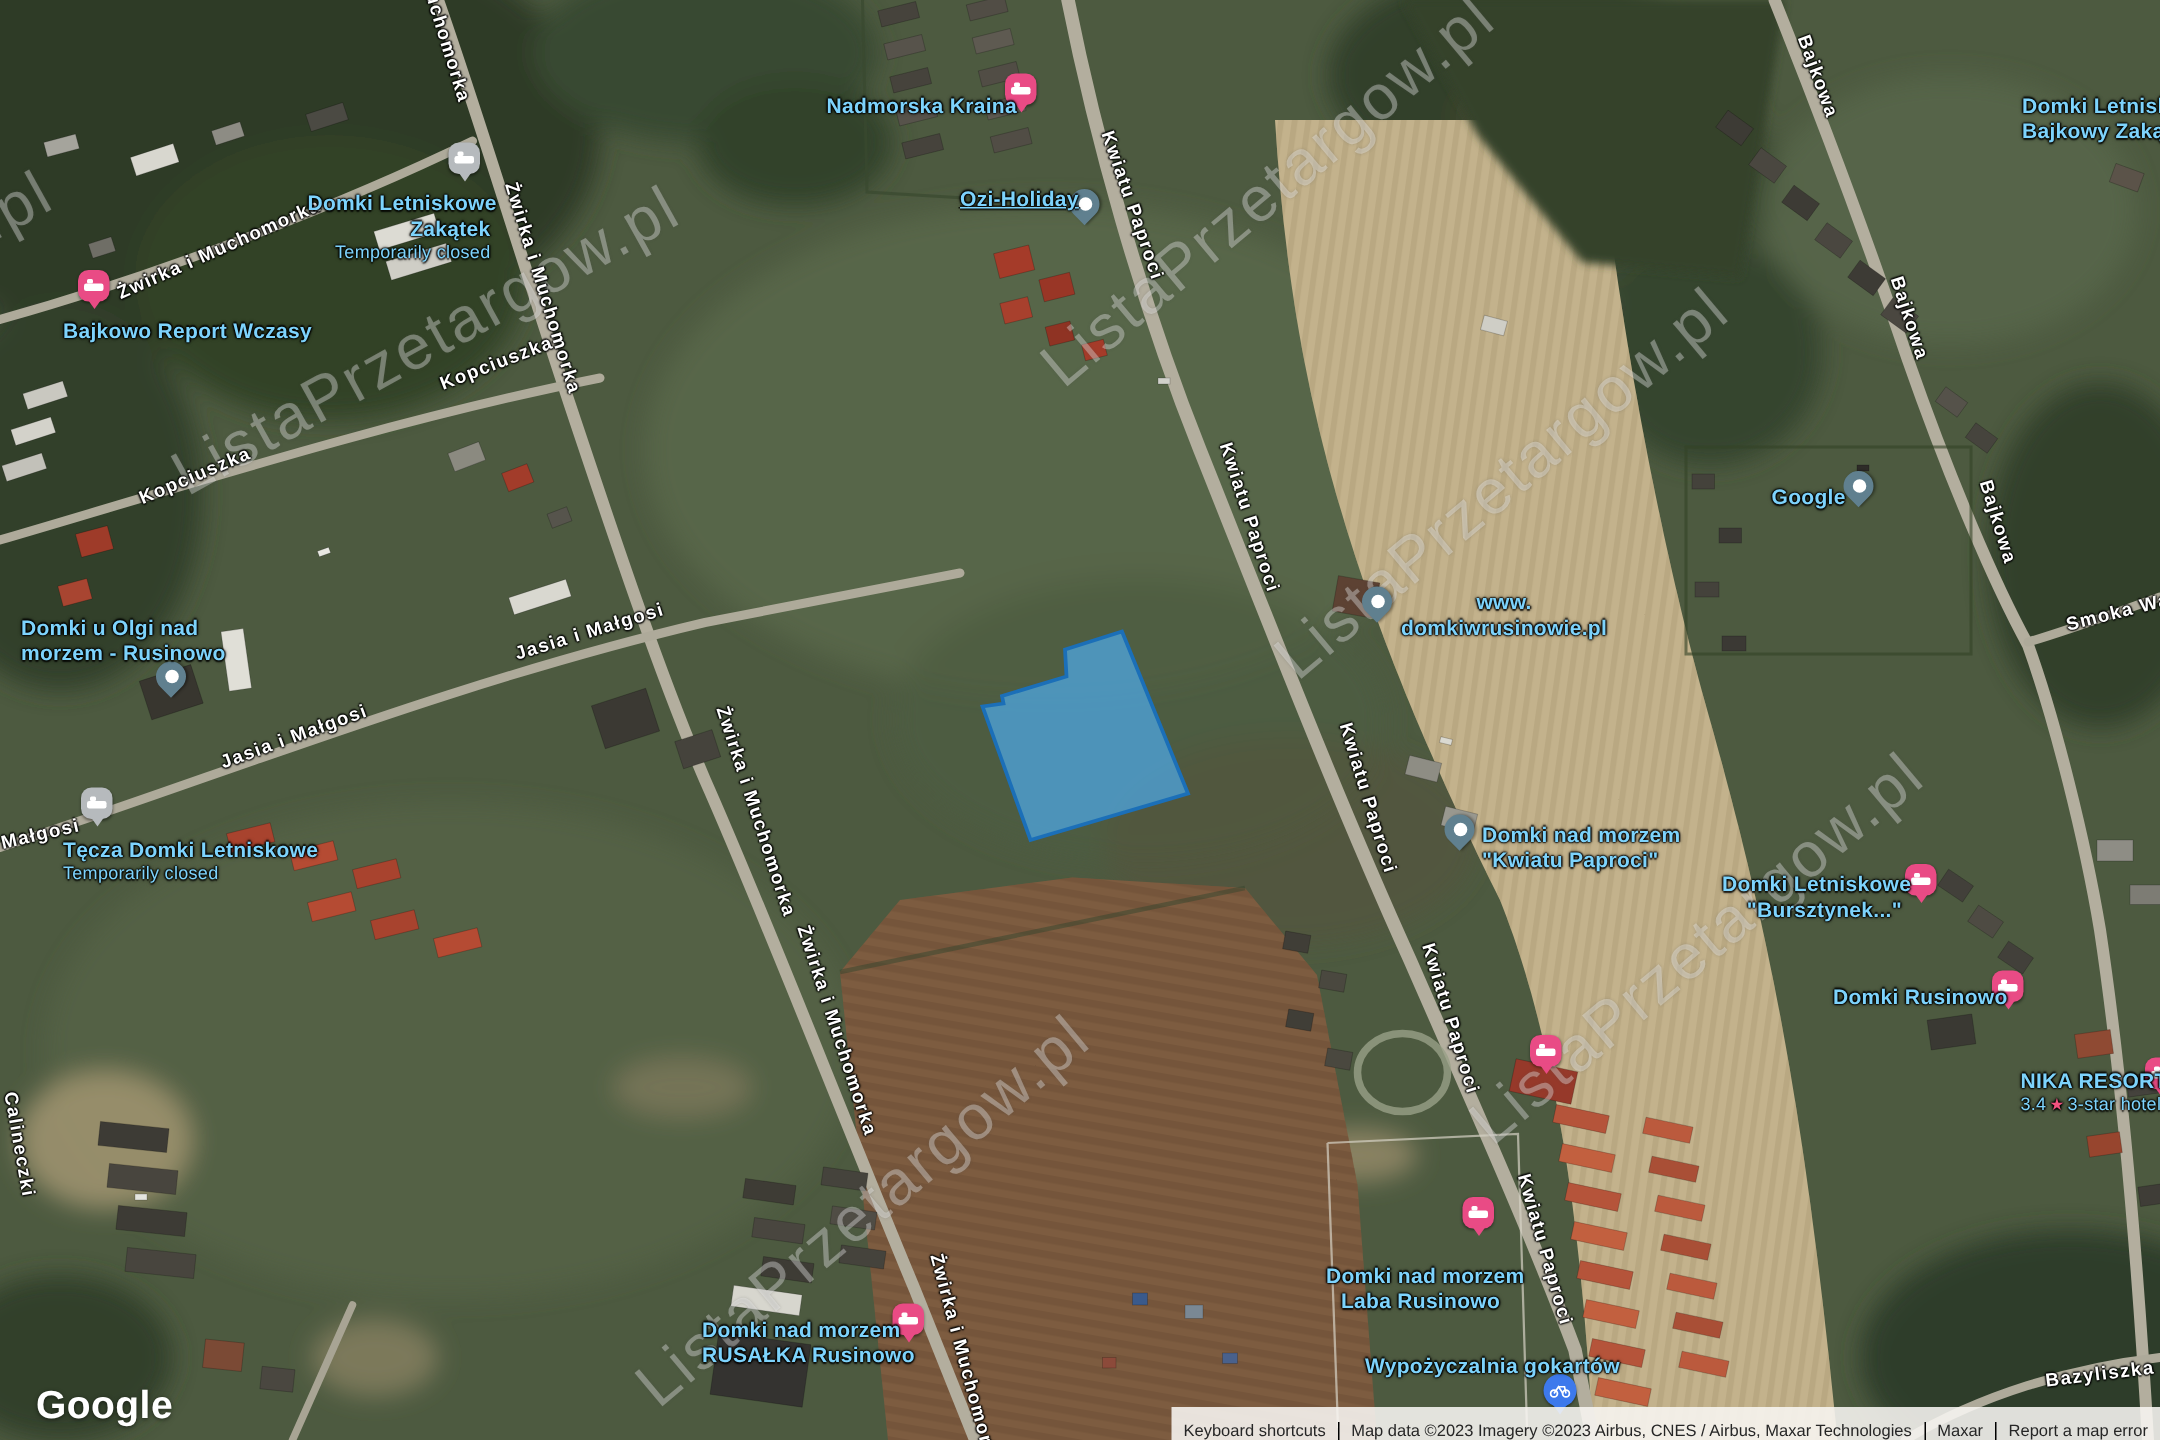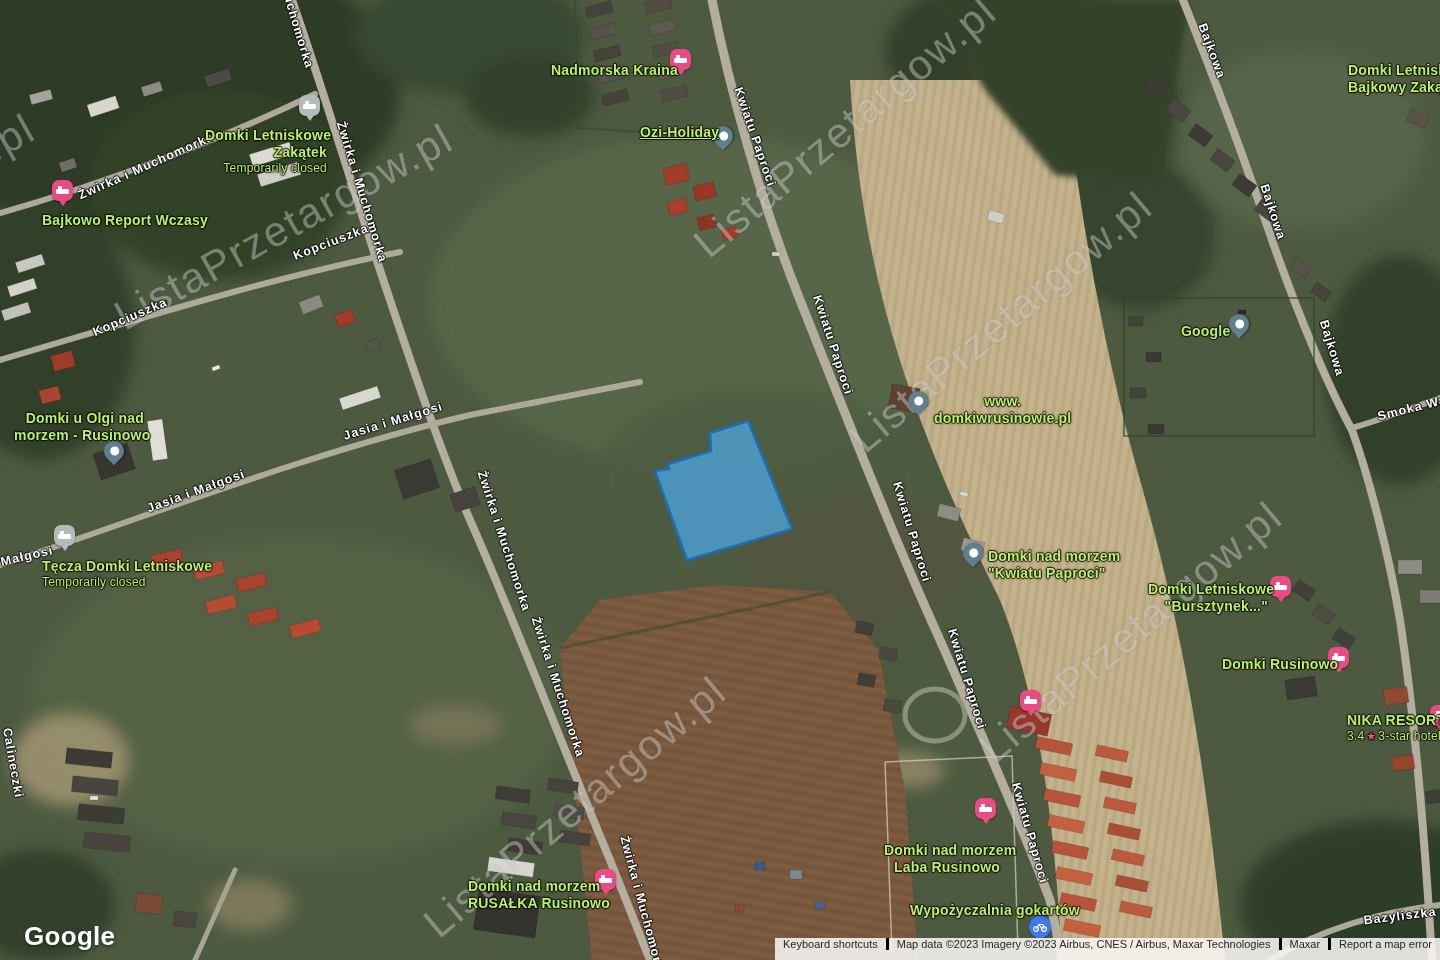--- a/index.html
+++ b/index.html
@@ -9,21 +9,21 @@
   }
   #terrain{position:absolute;left:0;top:0;z-index:1;}
   
   .wm{
     position:absolute;z-index:5;font-size:42px;font-weight:400;letter-spacing:2px;
     color:rgba(255,255,255,.33);white-space:nowrap;transform-origin:0 50%;
     text-shadow:0 0 2px rgba(80,80,80,.25);pointer-events:none;
   }
   
   .poi{
-    position:absolute;z-index:10;color:#bef264;font-size:14px;font-weight:700;line-height:1.22;
+    position:absolute;z-index:10;color:#7dd3fc;font-size:14px;font-weight:700;line-height:1.22;
     text-shadow:-1px 0 1px rgba(0,0,0,.8),1px 0 1px rgba(0,0,0,.8),0 -1px 1px rgba(0,0,0,.8),0 1px 1px rgba(0,0,0,.8),0 0 3px rgba(0,0,0,.55);
     white-space:nowrap;letter-spacing:.2px;
   }
   .poi .line{display:block;}
   .poi .sub{display:block;font-size:12px;font-weight:400;}
   .poi .rating{display:block;font-size:12px;font-weight:400;}
   .star-icon::before{content:"★";color:#f3527f;font-size:11px;padding:0 2px;}
   .street{
     position:absolute;z-index:8;color:#fff;font-size:12.5px;font-weight:700;letter-spacing:1px;
     text-shadow:-1px 0 1px rgba(0,0,0,.85),1px 0 1px rgba(0,0,0,.85),0 -1px 1px rgba(0,0,0,.85),0 1px 1px rgba(0,0,0,.85);
@@ -45,24 +45,24 @@
     display:flex;align-items:center;justify-content:center;box-shadow:0 1px 2px rgba(0,0,0,.45);}
   .pin-bike::after{content:"";position:absolute;left:50%;top:100%;margin-left:-5px;margin-top:-2px;
     border:5px solid transparent;border-top:7px solid currentColor;border-bottom:0;}
   
   #glogo{
     position:absolute;left:24px;bottom:8px;z-index:20;color:#fff;font-size:26px;font-weight:700;
     letter-spacing:.3px;text-shadow:0 1px 3px rgba(0,0,0,.55);
   }
   
   #footer{
-    position:absolute;right:0;bottom:0;height:22px;z-index:25;display:flex;align-items:flex-start;
+    position:absolute;right:0;bottom:0;height:22px;z-index:25;display:flex;align-items:flex-end;
     background:rgba(248,246,243,.88);font-size:11px;color:#262626;
   }
-  #footer .cell{display:flex;align-items:center;padding:0 8px;border-left:3px solid #000000;white-space:nowrap;}
+  #footer .cell{display:flex;align-items:center;padding:0 8px;border-left:1px solid #000000;white-space:nowrap;}
   #footer .cell:first-child{border-left:none;}
 </style>
 </head>
 <body>
 
 <div id="map">
 
   <svg id="terrain" width="1440" height="960" viewBox="0 0 1440 960">
     <defs>
       <filter id="soft" x="-40%" y="-40%" width="180%" height="180%">
@@ -332,21 +332,21 @@
     <span class="line">Ozi-Holiday</span>
   </div>
   <div class="poi" style="left:205px;top:127px;width:122px;text-align:right;">
     <span class="line">Domki Letniskowe</span>
     <span class="line">Zakątek</span>
     <span class="sub">Temporarily closed</span>
   </div>
   <div class="poi" style="left:42px;top:212px;">
     <span class="line">Bajkowo Report Wczasy</span>
   </div>
-  <div class="poi" style="left:14px;top:410px;width:130px;text-align:right;">
+  <div class="poi" style="left:14px;top:410px;width:130px;text-align:left;">
     <span class="line">Domki u Olgi nad</span>
     <span class="line">morzem - Rusinowo</span>
   </div>
   <div class="poi" style="left:42px;top:558px;">
     <span class="line">Tęcza Domki Letniskowe</span>
     <span class="sub">Temporarily closed</span>
   </div>
   <div class="poi" style="left:934px;top:393px;text-align:center;">
     <span class="line">www.</span>
     <span class="line">domkiwrusinowie.pl</span>

